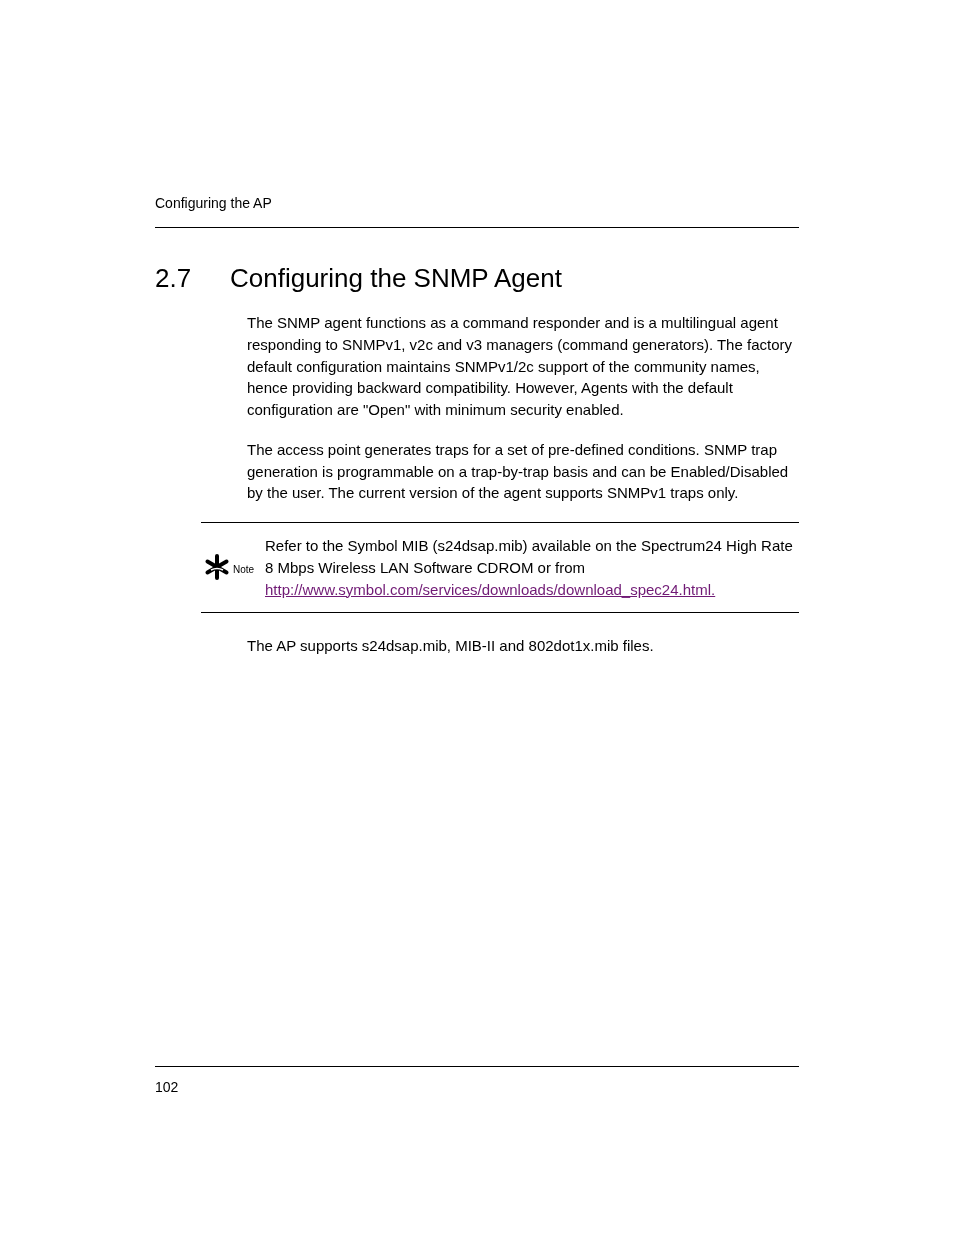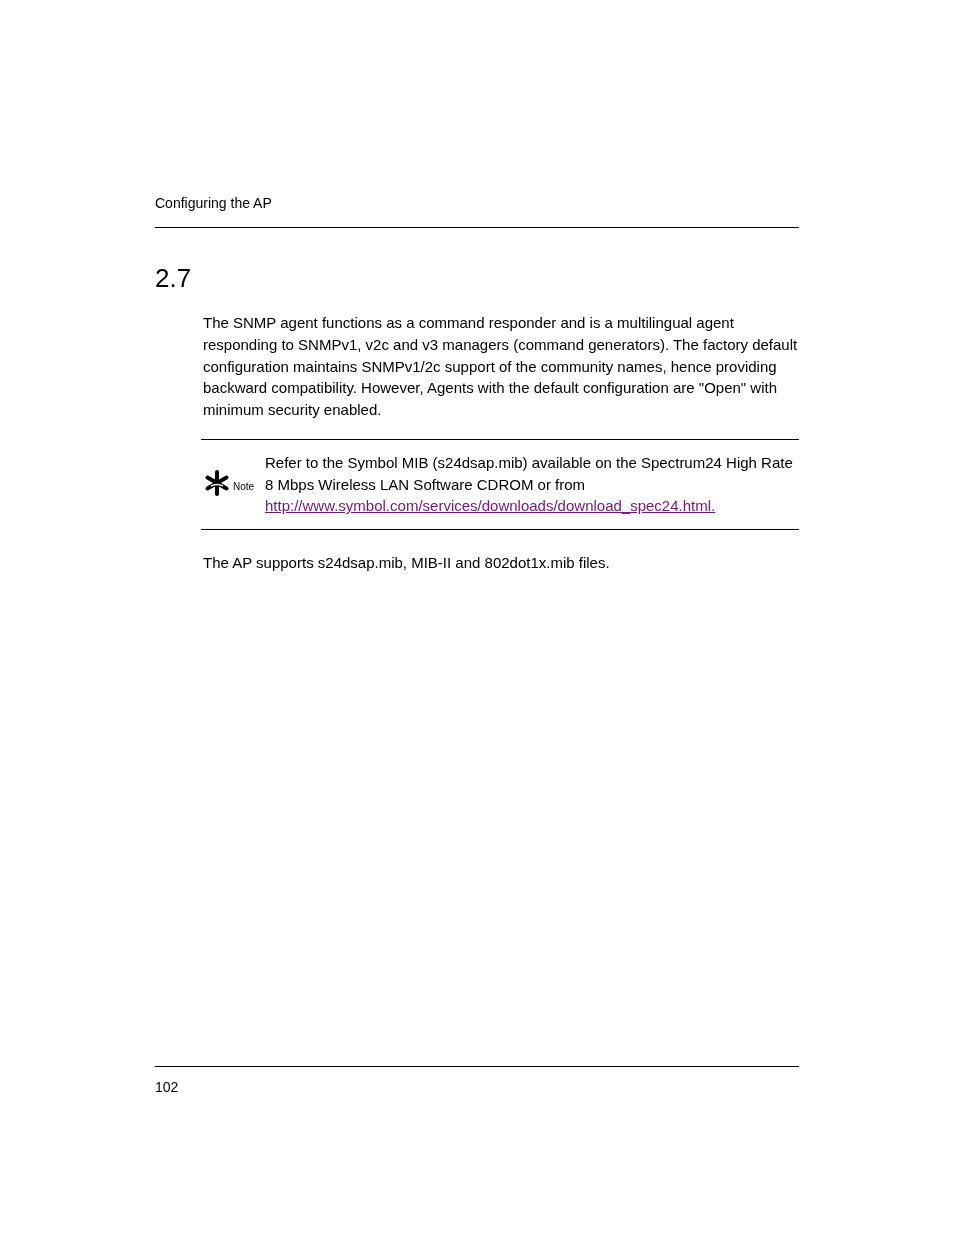--- a/index.html
+++ b/index.html
@@ -33,21 +33,21 @@
       font-size: 26px;
       font-weight: 400;
       width: 75px;
       flex-shrink: 0;
     }
     .section-title {
       font-size: 26px;
       font-weight: 400;
     }
     .body-text {
-      margin-left: 48px;
+      margin-left: 92px;
       font-size: 15px;
       line-height: 1.45;
     }
     .para {
       margin-bottom: 18px;
     }
     .note-block {
       display: flex;
       margin-top: 10px;
       margin-bottom: 22px;
@@ -98,24 +98,26 @@
     }
   </style>
 </head>
 <body>
 
 <div class="header-running">Configuring the AP</div>
 <div class="header-rule"></div>
 
 <div class="section-heading">
   <div class="section-number">2.7</div>
+  <div class="section-title">Configuring the SNMP Agent</div>
 </div>
 
 <div class="body-text">
   <div class="para">The SNMP agent functions as a command responder and is a multilingual agent responding to SNMPv1, v2c and v3 managers (command generators). The factory default configuration maintains SNMPv1/2c support of the community names, hence providing backward compatibility. However, Agents with the default configuration are "Open" with minimum security enabled.</div>
+  <div class="para">The access point generates traps for a set of pre-defined conditions. SNMP trap generation is programmable on a trap-by-trap basis and can be Enabled/Disabled by the user. The current version of the agent supports SNMPv1 traps only.</div>
 </div>
 
 <div class="note-block">
   <div class="note-icon-wrap">
     <span>
       <svg viewBox="0 0 64 64">
         <g fill="#000">
           <rect x="28" y="6" width="8" height="52" rx="4"></rect>
           <rect x="28" y="6" width="8" height="52" rx="4" transform="rotate(60 32 32)"></rect>
           <rect x="28" y="6" width="8" height="52" rx="4" transform="rotate(-60 32 32)"></rect>

